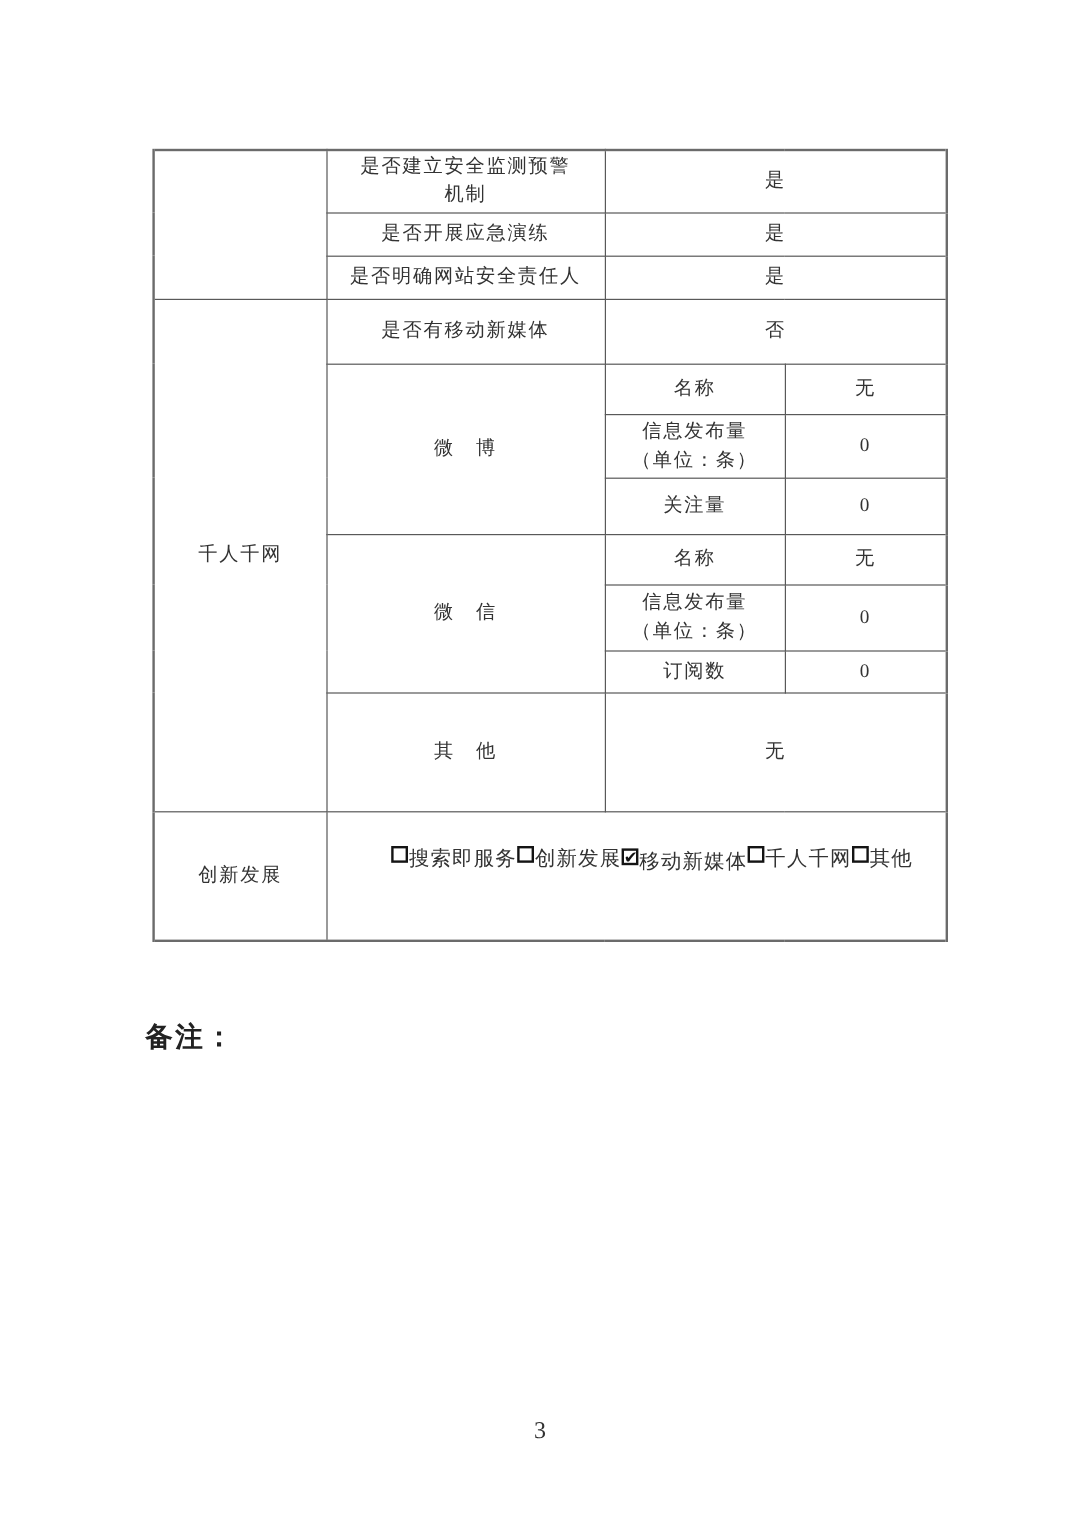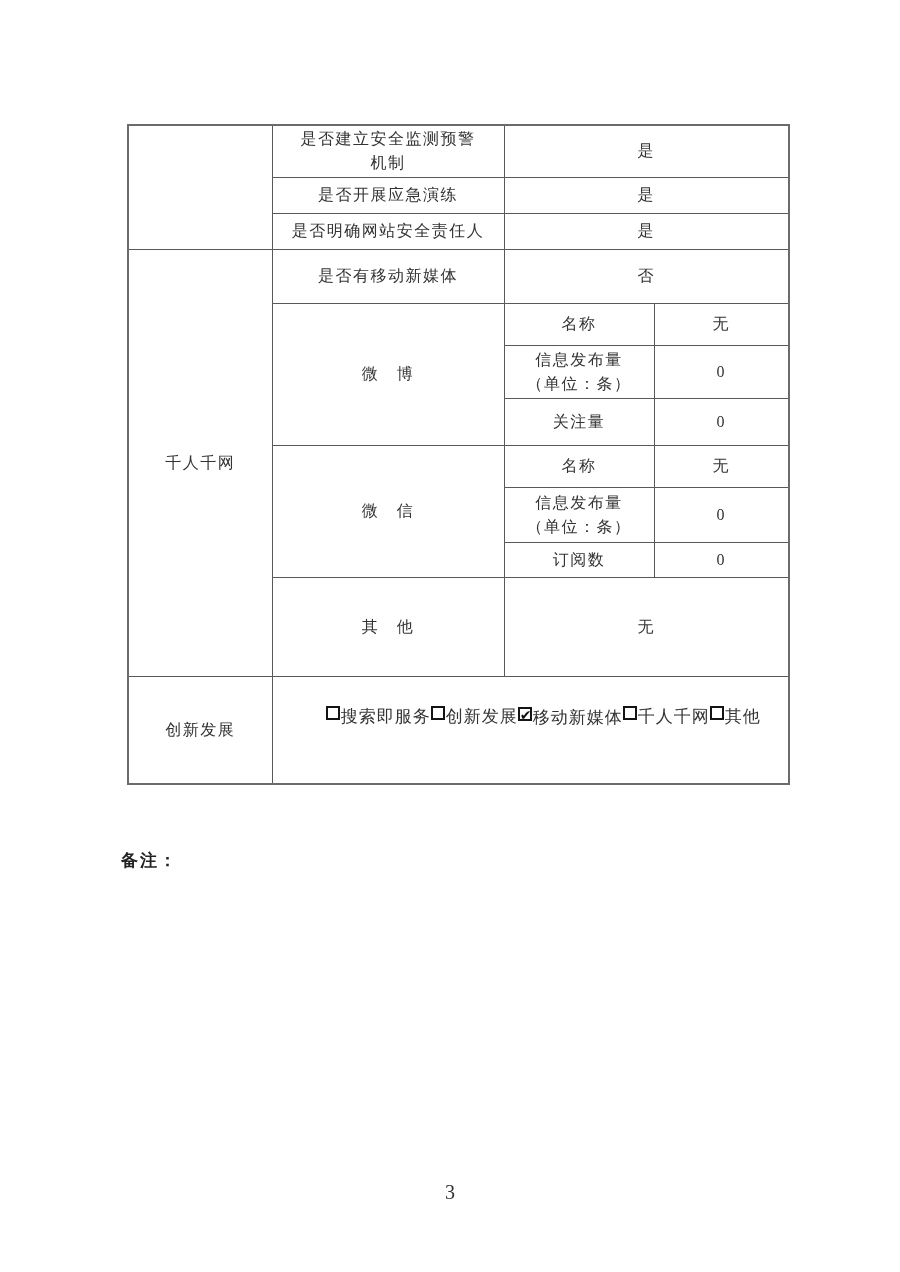--- a/index.html
+++ b/index.html
@@ -57,21 +57,21 @@
     font-size: 14px;
     line-height: 12px;
     font-weight: bold;
     color: #111111;
     font-family: "DejaVu Sans", sans-serif;
   }
 
   .notes {
     position: absolute;
     left: 121px; top: 849px;
-    font-size: 17px;
+    font-size: 23px;
     font-weight: bold;
     letter-spacing: 2px;
     color: #222222;
   }
   .page-num {
     position: absolute;
     left: 0; right: 0;
     top: 1181px;
     text-align: center;
     font-size: 20px;

